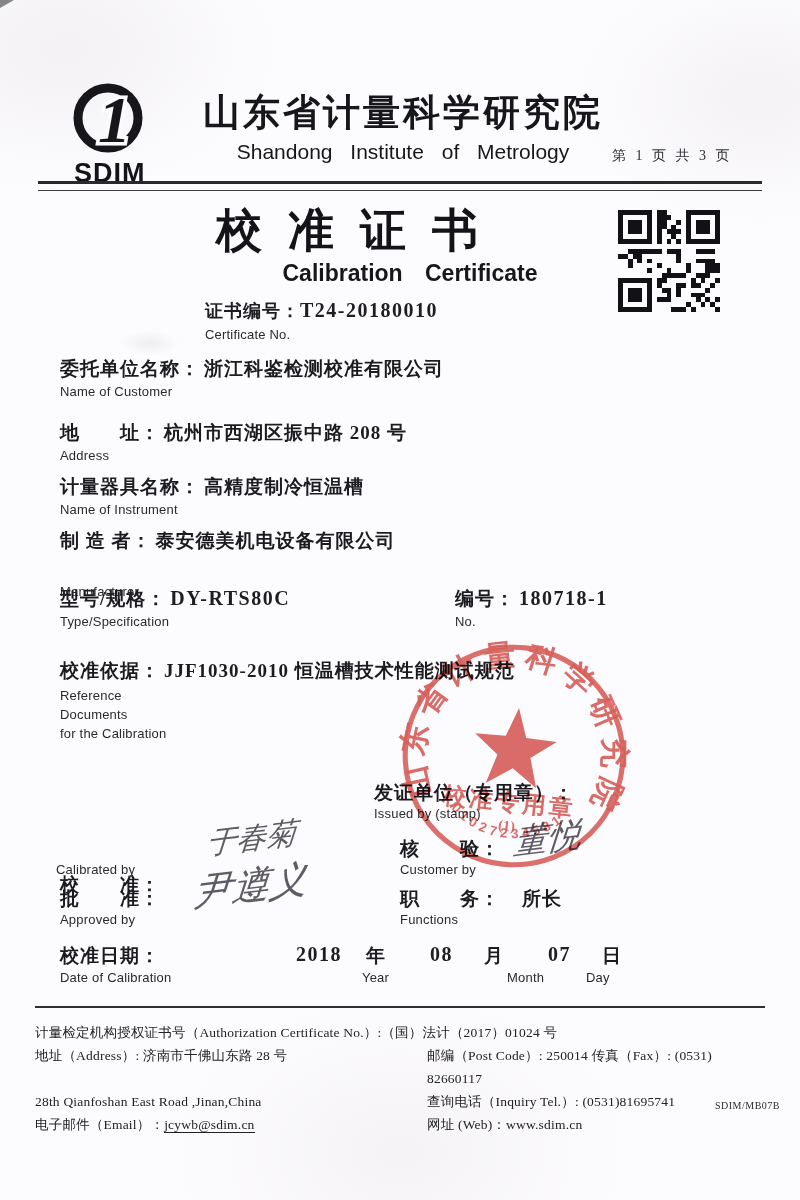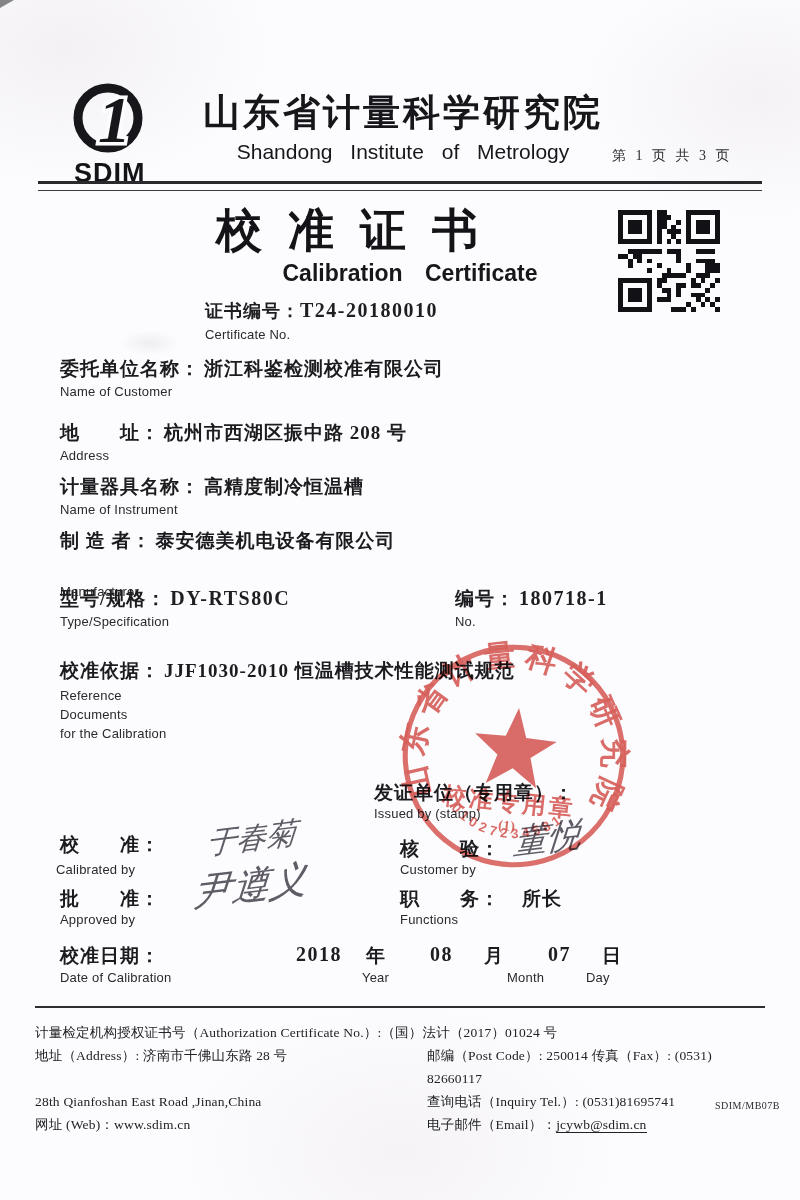--- a/index.html
+++ b/index.html
@@ -310,21 +310,21 @@
   </div>
   <div class="abs en-sub" style="left:60px;top:686px;line-height:19px;">
     <span style="display:block;">Reference</span>
     <span style="display:block;">Documents</span>
     <span style="display:block;">for the Calibration</span>
   </div>
 
   <div class="abs cn-label" style="left:374px;top:780px;">发证单位（专用章）：</div>
   <div class="abs en-sub" style="left:374px;top:806px;">Issued by (stamp)</div>
 
-  <div class="abs cn-label" style="left:60px;top:832px;">校　　准：</div>
+  <div class="abs cn-label" style="left:60px;top:872px;">校　　准：</div>
   <div class="abs en-sub" style="left:56px;top:862px;">Calibrated by</div>
   <div class="abs sig" style="left:205px;top:824px;font-size:30px;">于春菊</div>
 
   <div class="abs cn-label" style="left:400px;top:836px;">核　　验：</div>
   <div class="abs en-sub" style="left:400px;top:862px;">Customer by</div>
   <div class="abs sig" style="left:512px;top:820px;font-size:34px;">董悦</div>
 
   <div class="abs cn-label" style="left:60px;top:886px;">批　　准：</div>
   <div class="abs en-sub" style="left:60px;top:912px;">Approved by</div>
   <div class="abs sig" style="left:192px;top:868px;font-size:38px;">尹遵义</div>
@@ -352,24 +352,24 @@
     <div class="footer-grid">
       <span>地址（Address）: 济南市千佛山东路 28 号</span>
       <span>邮编（Post Code）: 250014 传真（Fax）: (0531) 82660117</span>
     </div>
     <div class="footer-grid">
       <span>28th Qianfoshan East Road ,Jinan,China</span>
       <span>查询电话（Inquiry Tel.）: (0531)81695741</span>
     </div>
     <div class="footer-grid">
       <span>
-        <span>网址 (Web)：</span><span>www.sdim.cn</span>
+        <span>电子邮件（Email）：</span><span class="email-underline">jcywb@sdim.cn</span>
       </span>
       <span>
-        <span>电子邮件（Email）：</span><span class="email-underline">jcywb@sdim.cn</span>
+        <span>网址 (Web)：</span><span>www.sdim.cn</span>
       </span>
     </div>
   </div>
 
   <div class="abs form-code">SDIM/MB07B</div>
 
   <div class="abs stamp-wrap">
     <svg width="236" height="236" viewBox="0 0 230 230">
       <defs>
         <path id="arcTop" d="M 43,165.5 A 88,88 0 1 1 187,165.5" fill="none"></path>

